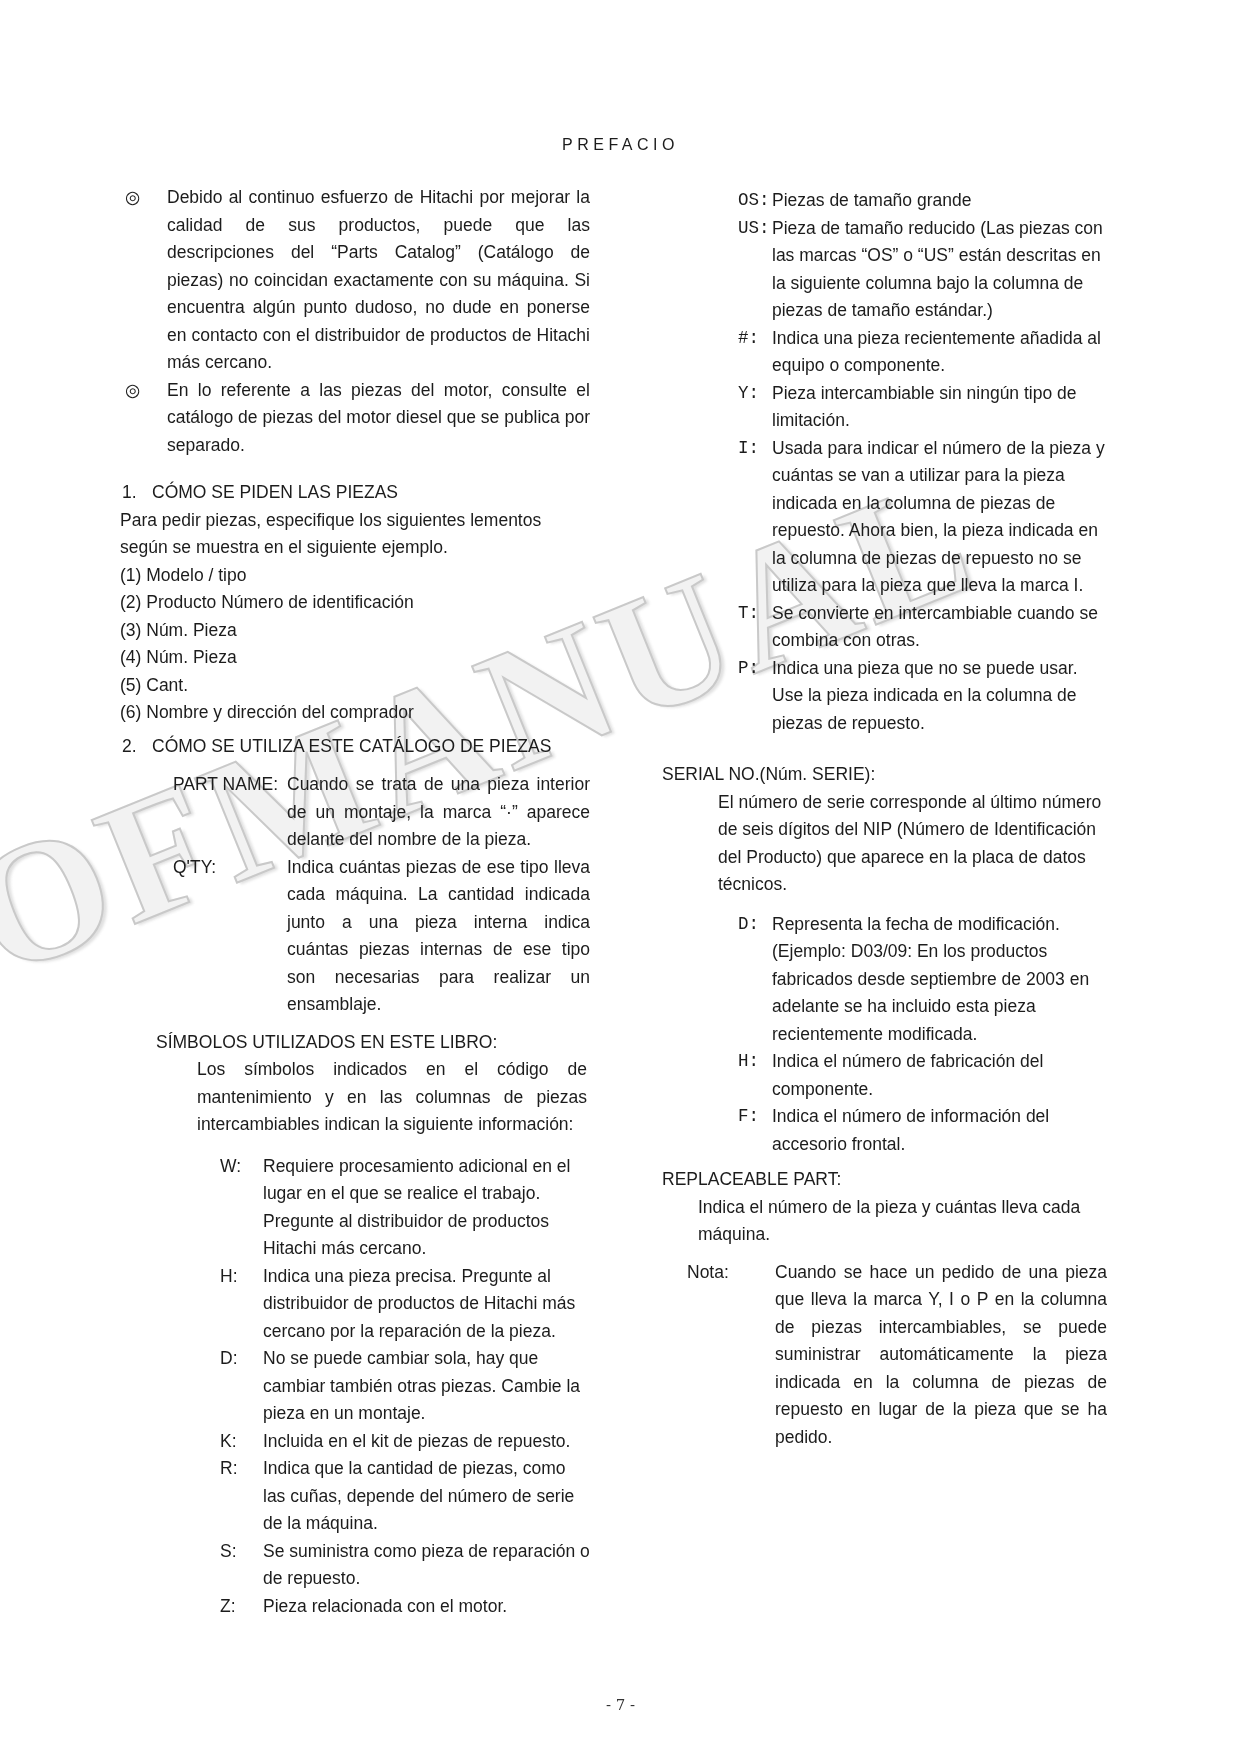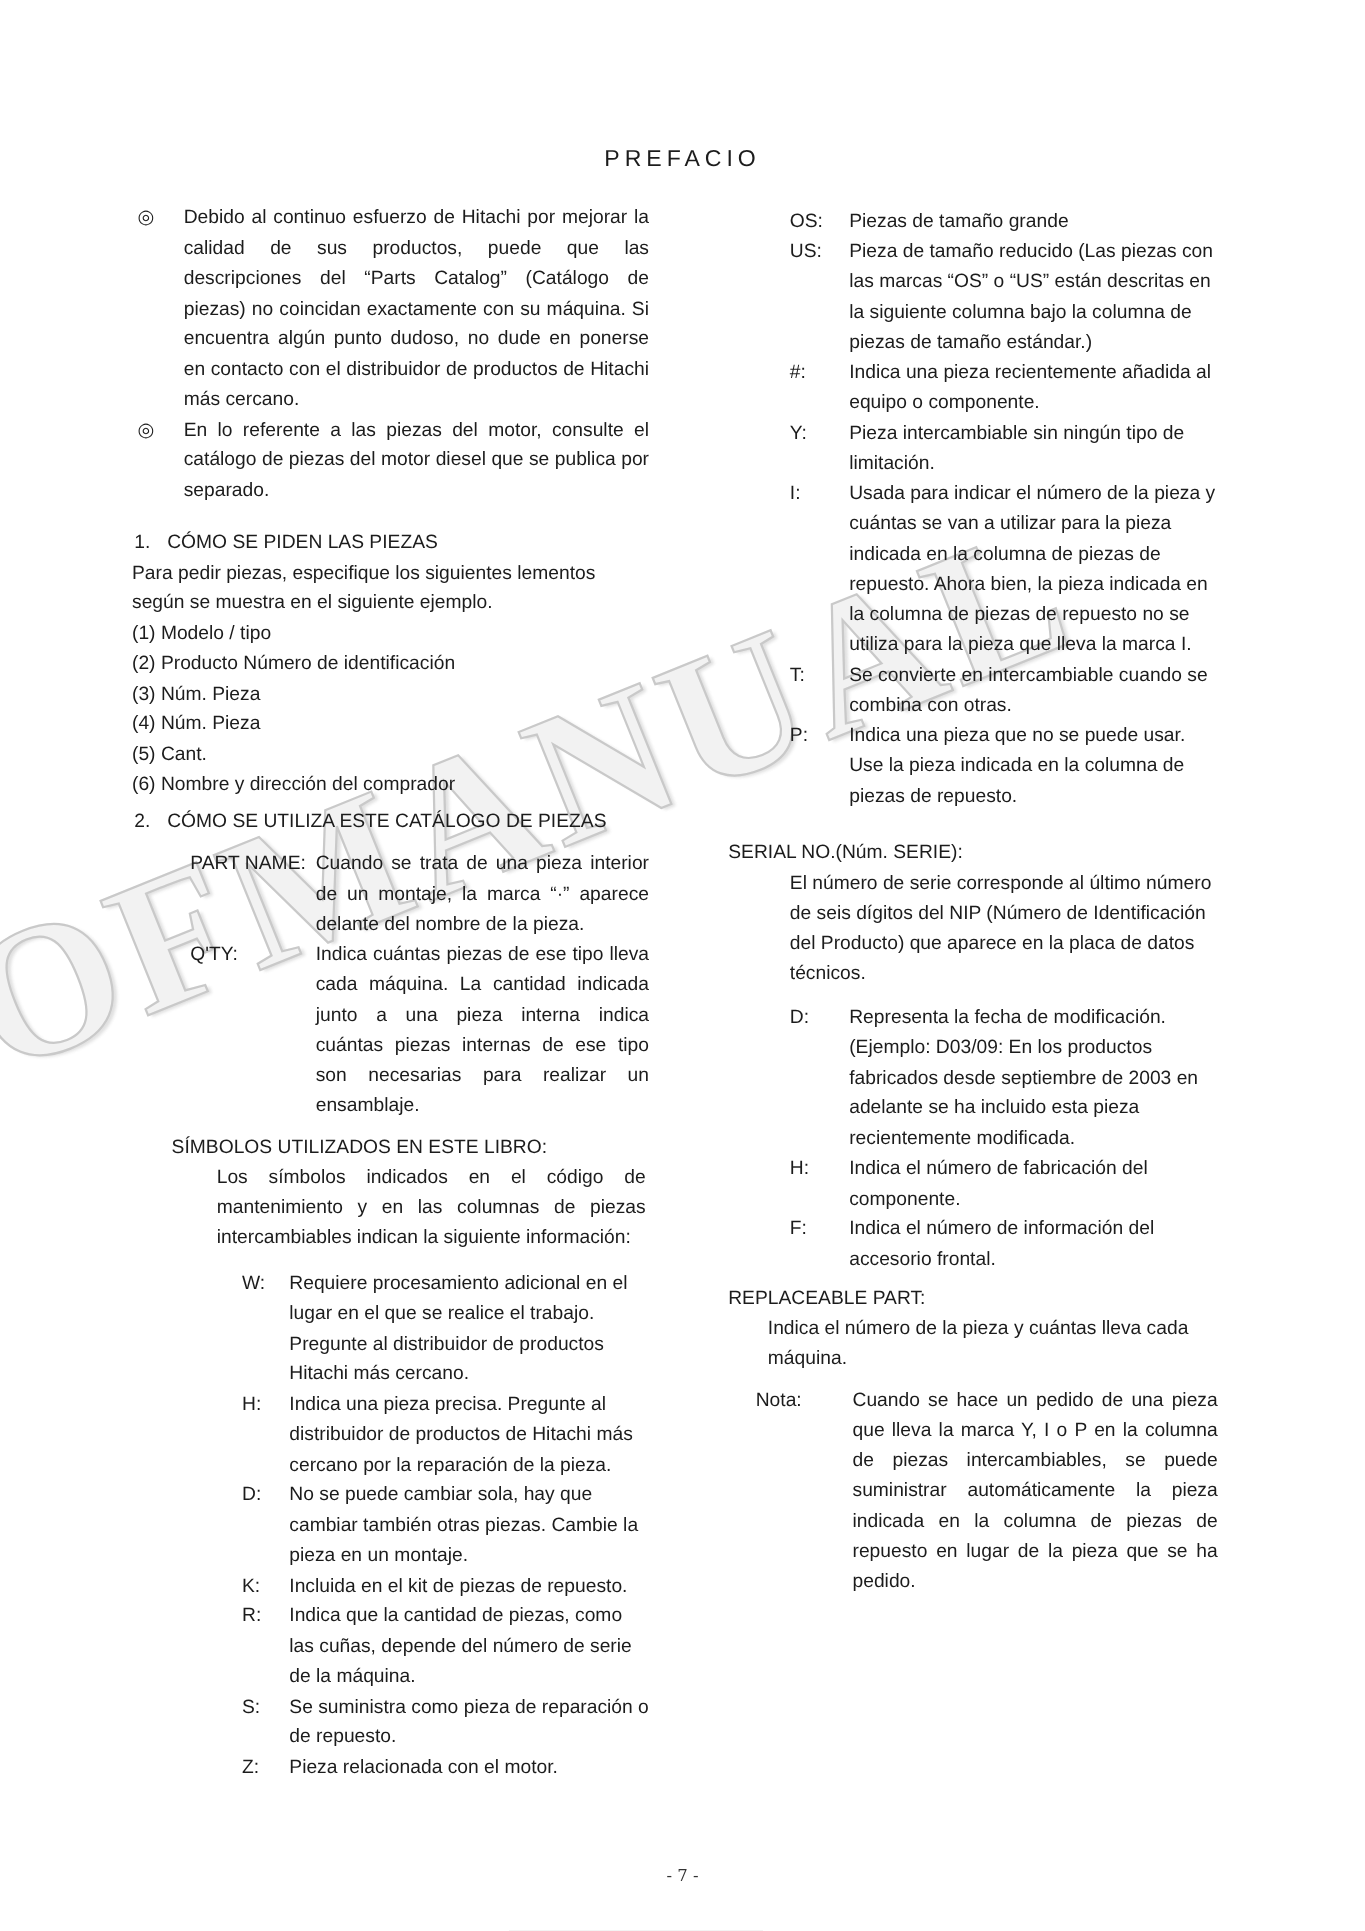--- a/index.html
+++ b/index.html
@@ -26,21 +26,21 @@
     color:#efefef;
     -webkit-text-stroke:2px #bcbcbc;
     text-shadow:3px 3px 3px #d8d8d8;
     opacity:.8;
     white-space:nowrap;
     z-index:0;
   }
   .title{
     position:absolute;left:0;top:131px;width:1241px;
     text-align:center;
-    font-size:21px;
+    font-size:16px;
     letter-spacing:4.5px;
     z-index:1;
   }
   .col{position:absolute;z-index:1;}
   .col-left{left:120px;top:184px;width:470px;}
   .col-right{left:662px;top:187px;width:445px;}
 
   
   .bullet-para{position:relative;padding-left:47px;text-align:justify;}
   .bullet-para .marker{position:absolute;left:5px;top:0;}
@@ -53,21 +53,21 @@
   .term-row{position:relative;padding-left:167px;text-align:justify;}
   .term-row .lbl{position:absolute;left:53px;top:0;text-align:left;}
   .sym-heading{margin-top:10px;margin-left:36px;}
   .sym-intro{margin-left:77px;width:390px;text-align:justify;}
   .lsym-list{margin-top:14px;}
   .lsym-row{position:relative;padding-left:143px;}
   .lsym-row .lbl{position:absolute;left:100px;top:0;}
 
   
   .rsym-row{position:relative;padding-left:110px;}
-  .rsym-row .lbl{position:absolute;left:56px;top:0;}
+  .rsym-row .lbl{position:absolute;left:76px;top:0;font-family:Liberation Mono, monospace;}
   .serial-heading{margin-top:24px;}
   .serial-text{margin-left:56px;}
   .serial-syms{margin-top:12px;}
   .rep-heading{margin-top:8px;}
   .rep-text{margin-left:36px;}
   .note{position:relative;margin-top:10px;padding-left:113px;text-align:justify;}
   .note .lbl{position:absolute;left:25px;top:0;}
 
   .page-number{
     position:absolute;left:0;top:1692px;width:1241px;

